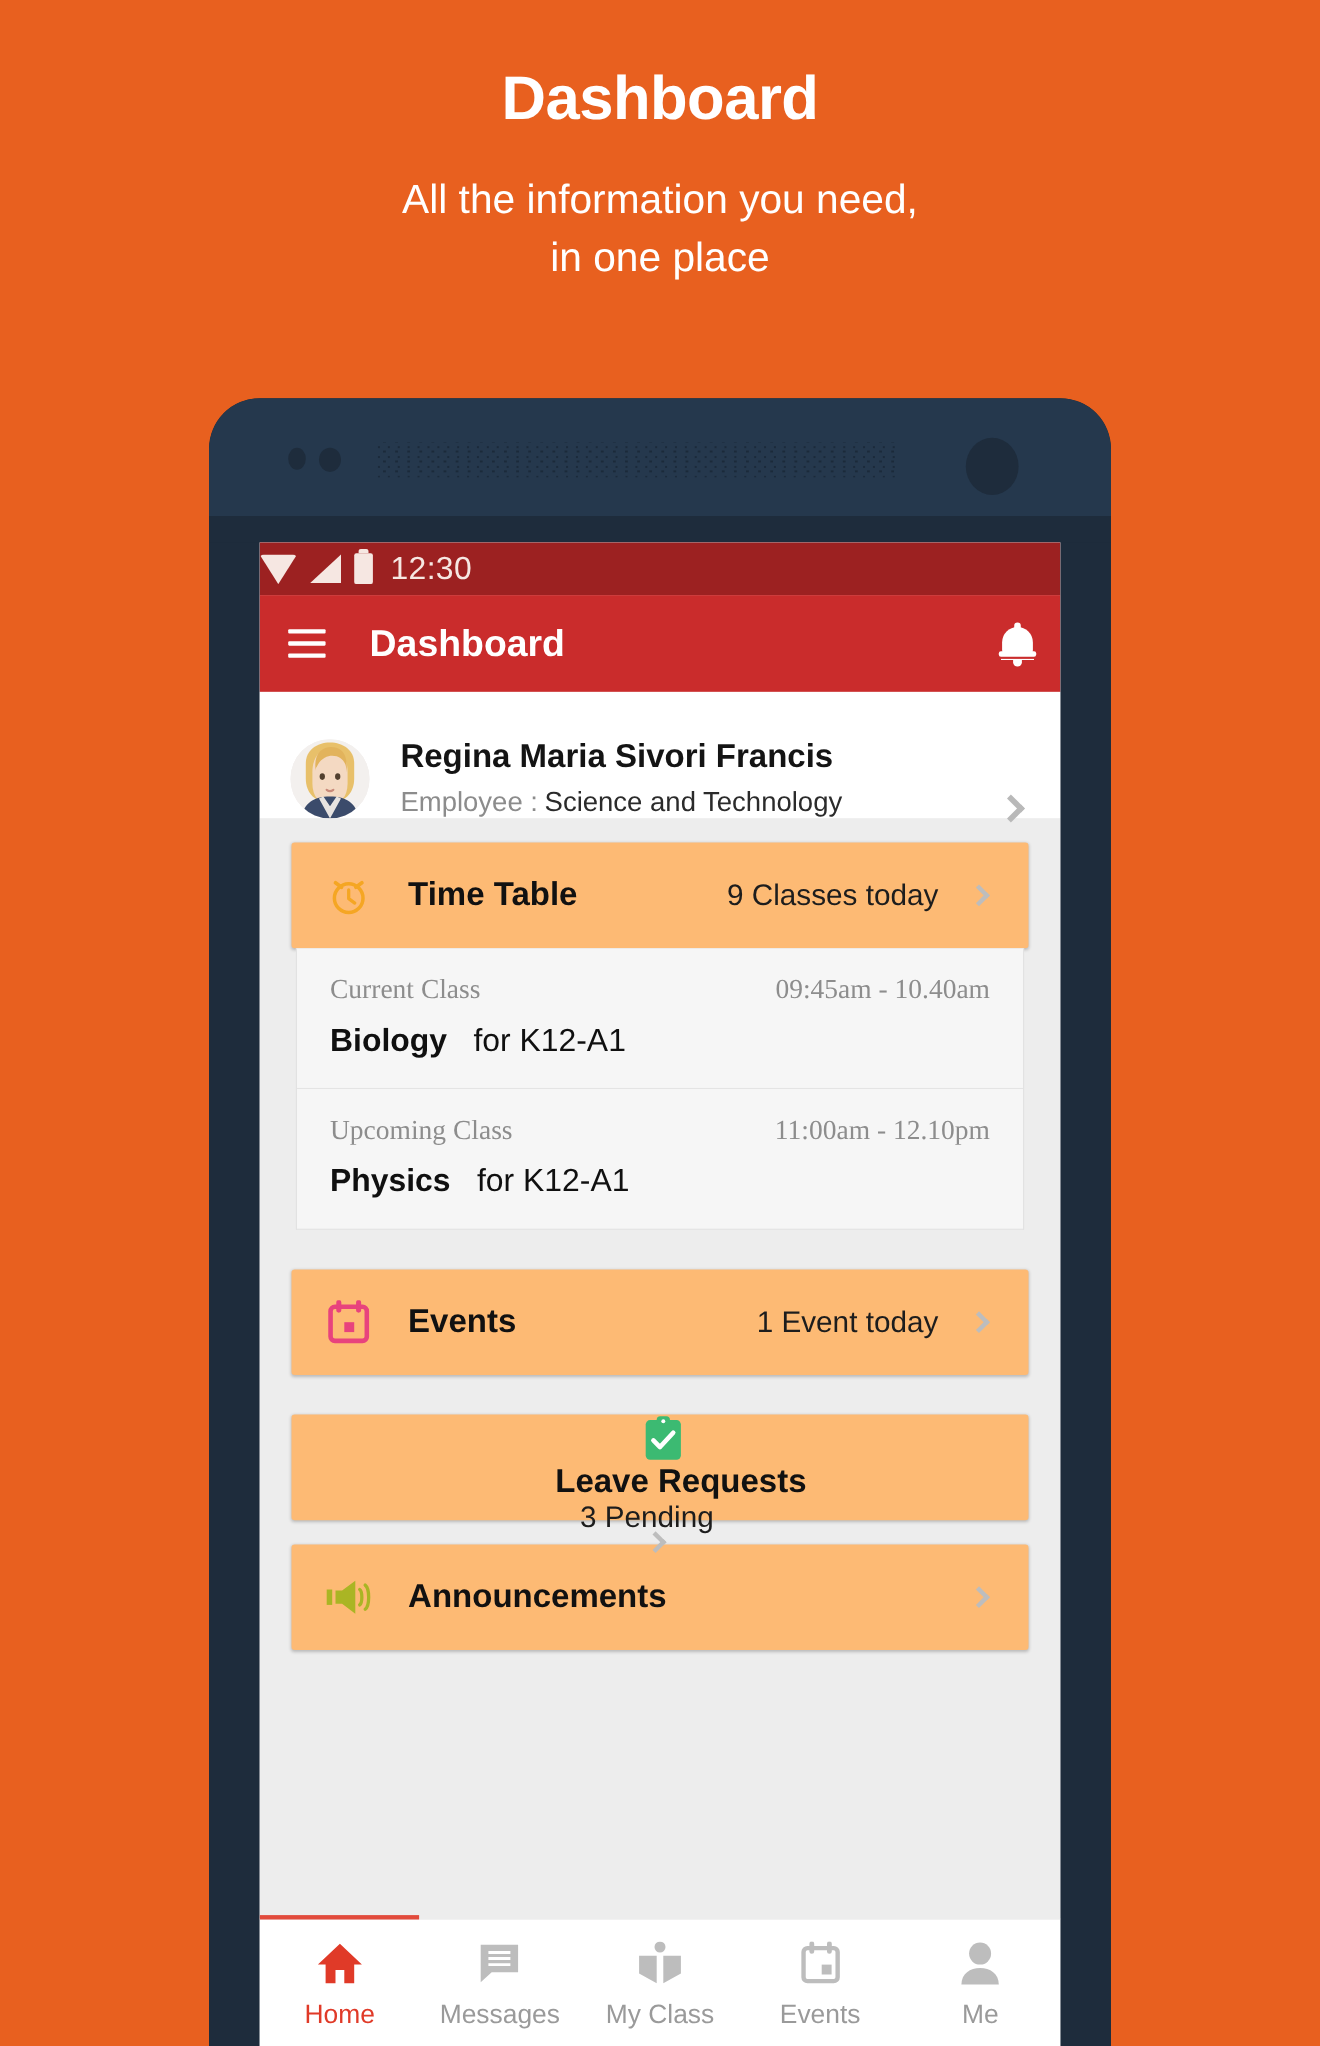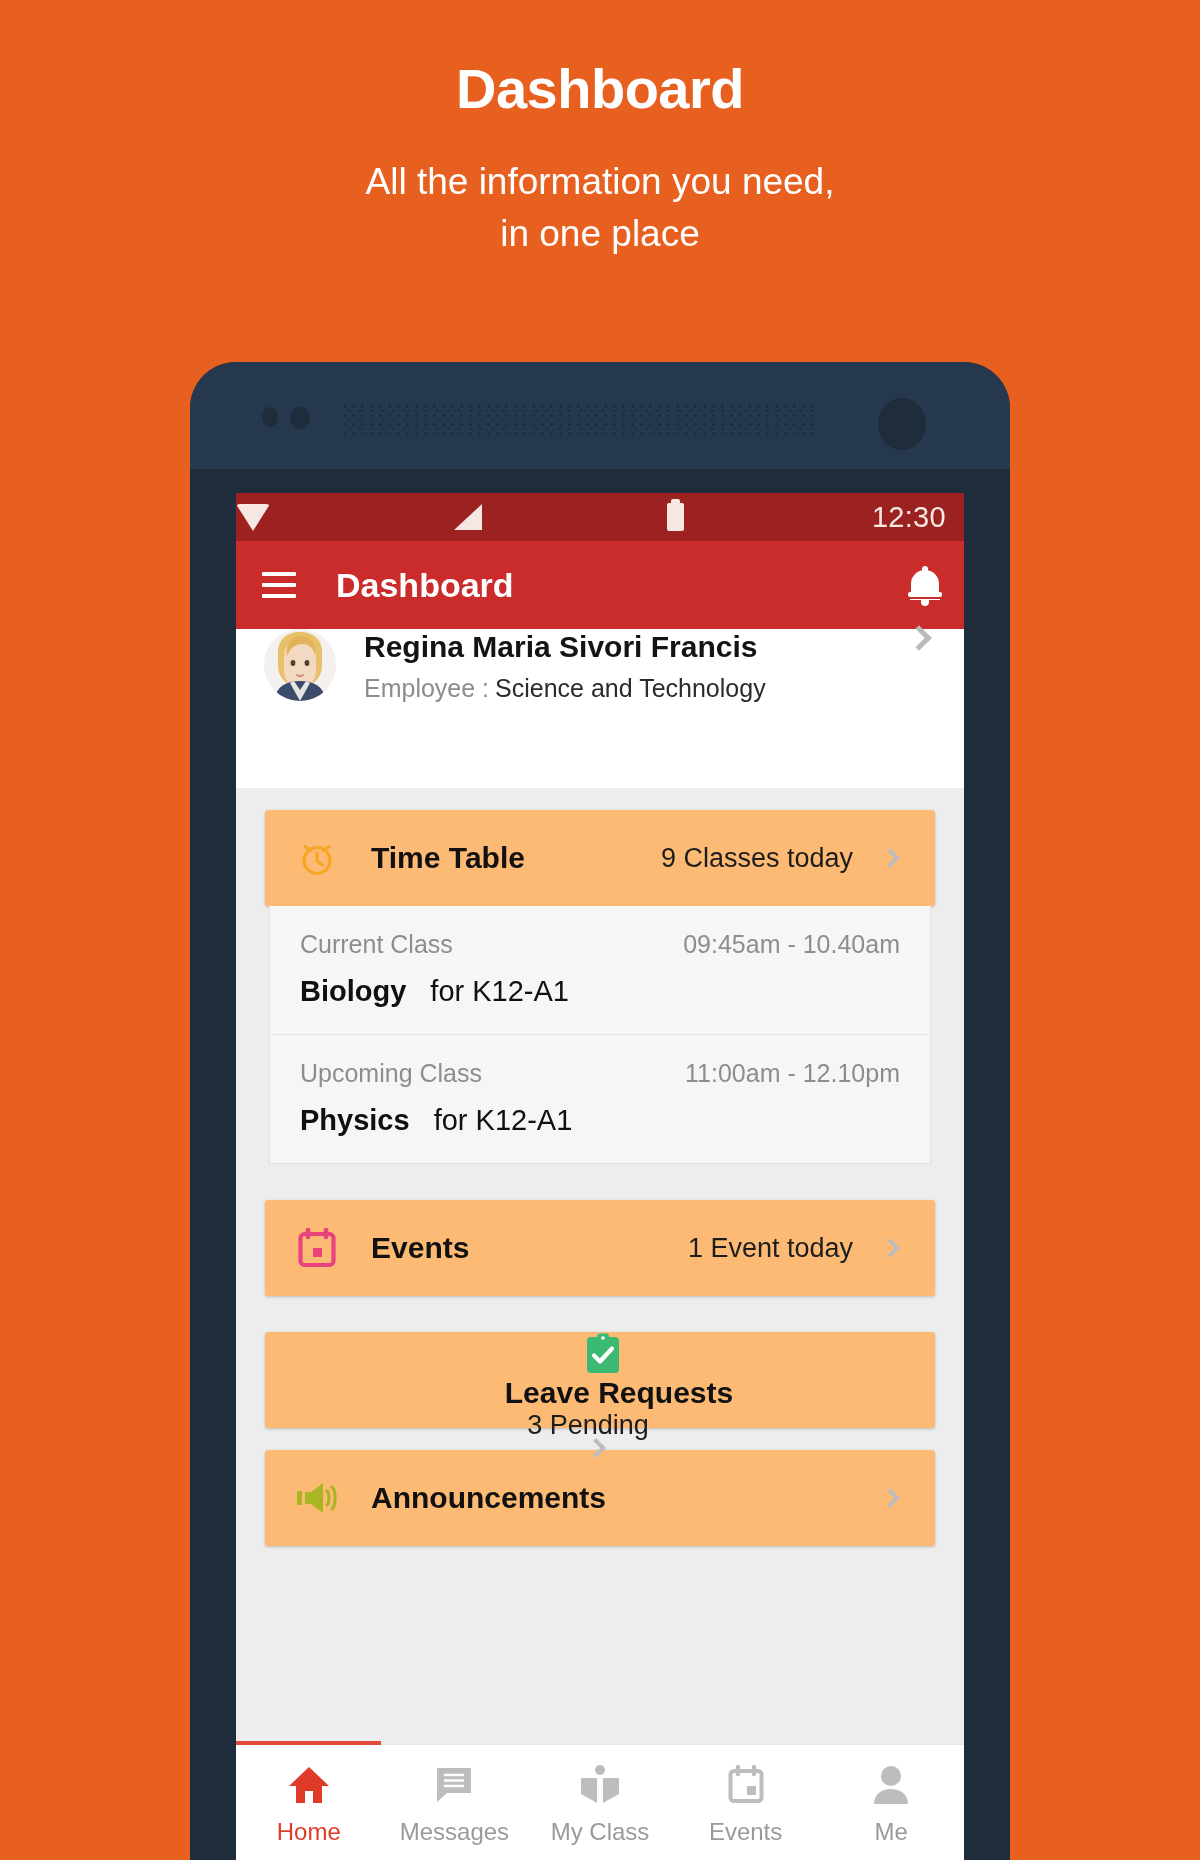--- a/index.html
+++ b/index.html
@@ -107,21 +107,21 @@
     display: flex;
     flex-direction: column;
   }
 
   
   .statusbar {
     height: 48px;
     background: #9c2121;
     display: flex;
     align-items: center;
-    justify-content: space-between;
+    justify-content: flex-start;
     padding-right: 18px;
     gap: 12px;
     flex: none;
   }
   .sb-wifi {
     width: 0; height: 0;
     border-left: 17px solid transparent;
     border-right: 17px solid transparent;
     border-top: 27px solid #f6e7e2;
     border-radius: 4px;
@@ -215,23 +215,23 @@
     position: absolute;
     left: 13px; top: 33px;
     width: 8px; height: 7px;
     background: #ffffff;
     border-radius: 0 0 4px 4px;
   }
 
   
   .profile {
     background: #ffffff;
-    height: 159px;
-    display: flex;
-    align-items: flex-start;
+    height: 115px;
+    display: flex;
+    align-items: flex-end;
     padding: 0 22px 0 28px;
     flex: none;
     cursor: pointer;
   }
   .avatar {
     width: 72px; height: 72px;
     border-radius: 50%;
     overflow: hidden;
     flex: none;
     background: #f2efee;
@@ -319,20 +319,21 @@
     border-left: 1px solid #e2e2e2;
     border-right: 1px solid #e2e2e2;
     border-bottom: 1px solid #e2e2e2;
   }
   .classrow { padding: 24px 30px 26px 30px; }
   .classrow + .classrow { border-top: 1px solid #e4e4e4; }
   .class-top {
     display: flex;
     justify-content: space-between;
     align-items: flex-end;
+    font-family: Liberation Serif, serif;
   }
   .class-kind {
     font-size: 25px;
     color: #8d8d8d;
   }
   .class-time {
     font-size: 25px;
     color: #8d8d8d;
   }
   .class-name {

